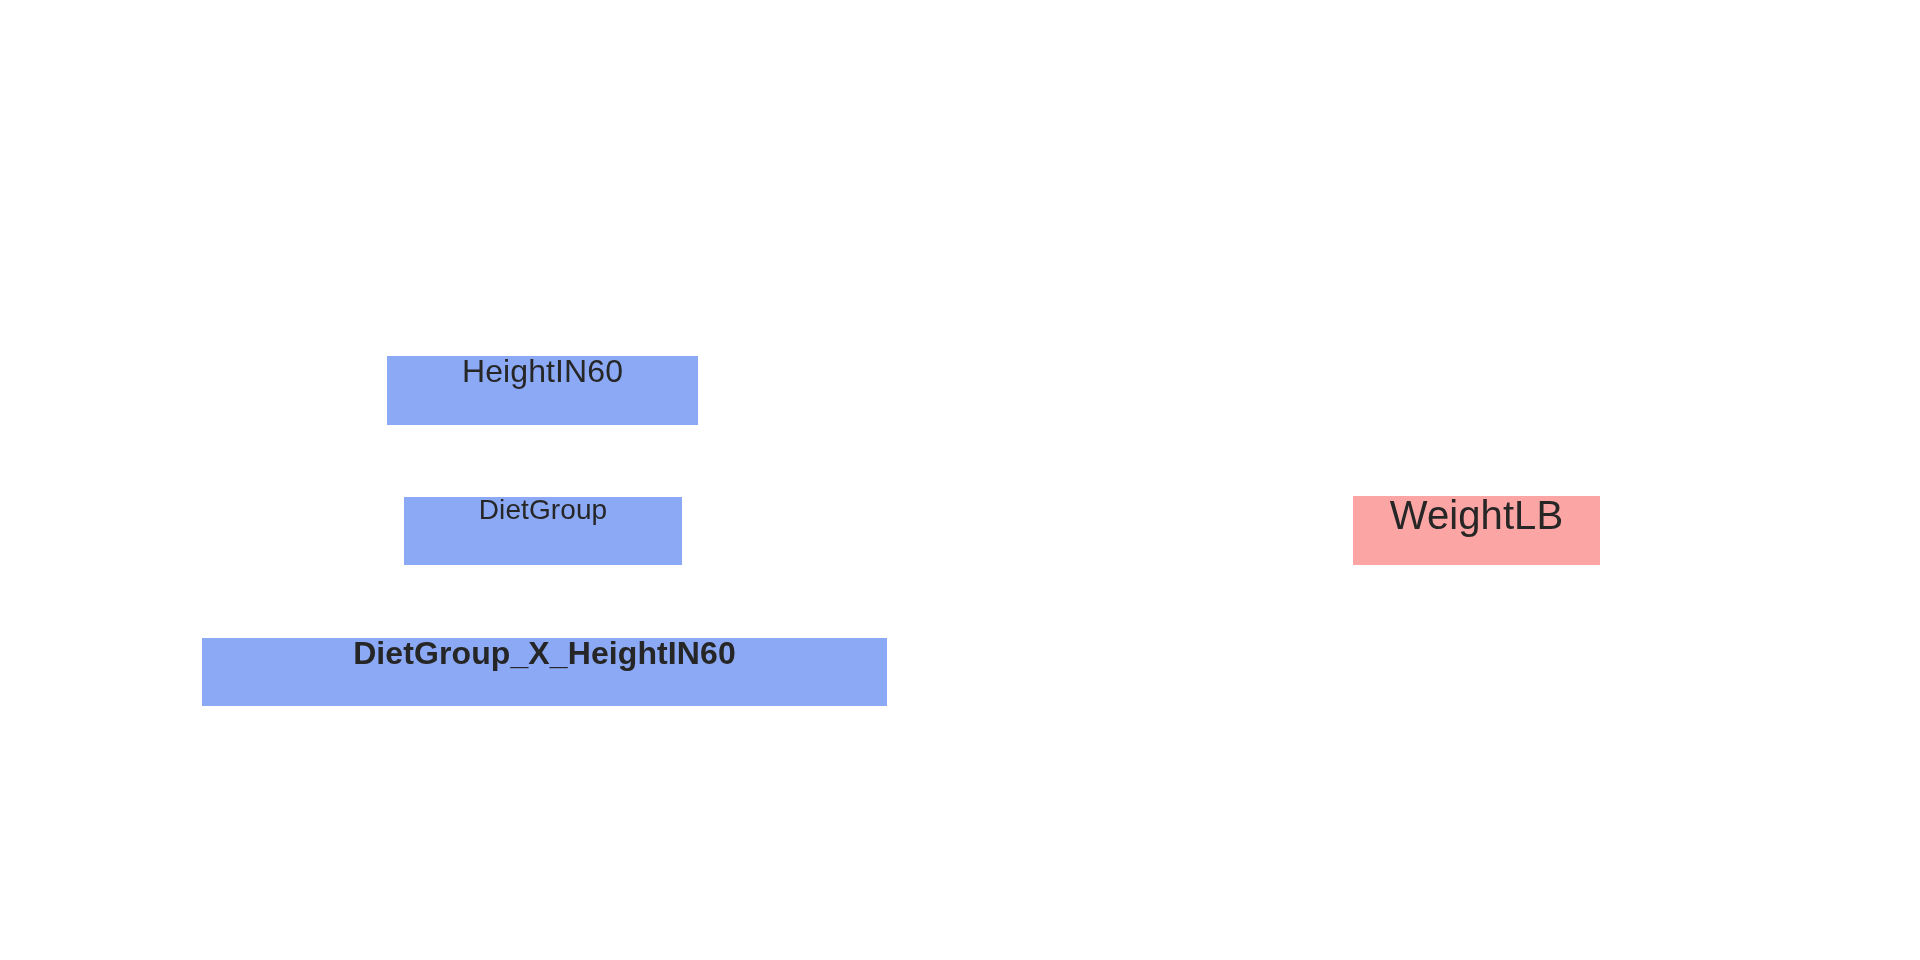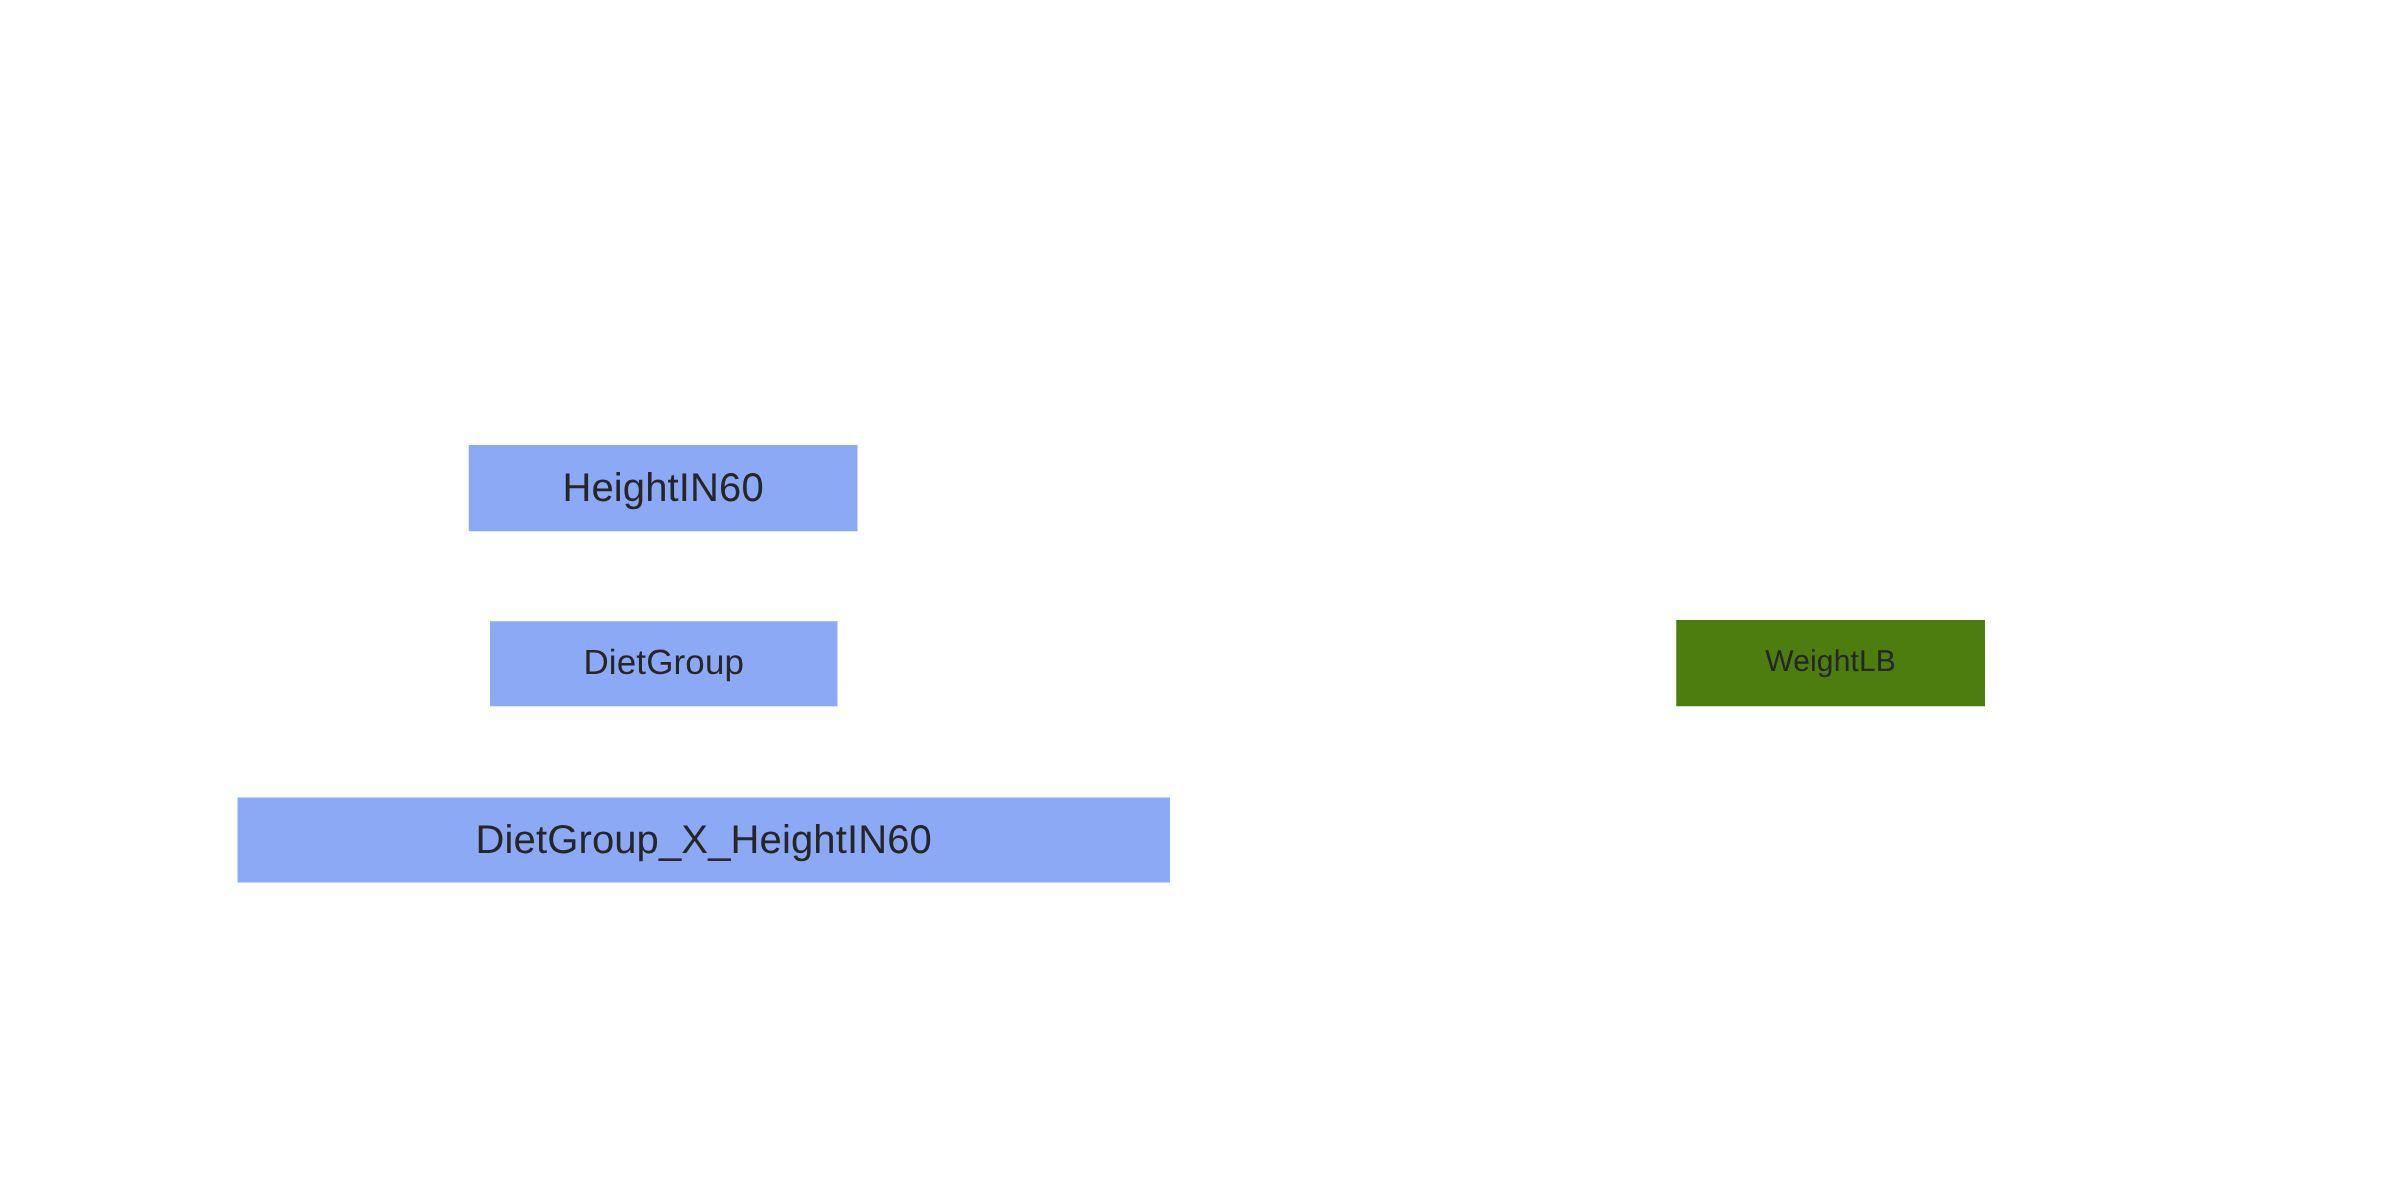--- a/index.html
+++ b/index.html
@@ -15,52 +15,53 @@
   }
   #diagram-canvas {
     position: relative;
     width: 1920px;
     height: 960px;
     background: #ffffff;
   }
   .node {
     position: absolute;
     display: flex;
-    align-items: center;
+    align-items: flex-start;
     justify-content: center;
     background: #8ca9f5;
     color: #262626;
     font-family: "Liberation Sans", sans-serif;
     font-size: 32px;
     font-weight: 400;
     line-height: 1;
     letter-spacing: 0.1px;
     white-space: nowrap;
     box-sizing: border-box;
+    margin-left: 12px;
     -webkit-font-smoothing: antialiased;
   }
   .node-label {
     display: block;
     transform: translateY(-1px);
   }
 </style>
 </head>
 <body style="background: rgb(255, 255, 255);">
 
 <div id="diagram-canvas" style="width: 1920px; height: 960px; background: rgb(255, 255, 255);">
 
   <div class="node" id="node-0" style="left: 375px; top: 356px; width: 311px; height: 69px; background: rgb(140, 169, 245); color: rgb(38, 38, 38); font-size: 32px;">
     <span class="node-label">HeightIN60</span>
   </div>
 
   <div class="node" id="node-1" style="left: 392px; top: 497px; width: 278px; height: 68px; background: rgb(140, 169, 245); color: rgb(38, 38, 38); font-size: 28px;">
     <span class="node-label">DietGroup</span>
   </div>
 
-  <div class="node" id="node-2" style="left: 1341px; top: 496px; width: 247px; height: 69px; background: #4d7c0f; color: rgb(38, 38, 38); font-size: 24px;">
+  <div class="node" id="node-2" style="left: 1341px; top: 496px; width: 247px; height: 69px; background: #fca5a5; color: rgb(38, 38, 38); font-size: 40px;">
     <span class="node-label">WeightLB</span>
   </div>
 
-  <div class="node" id="node-3" style="left: 190px; top: 638px; width: 746px; height: 68px; background: rgb(140, 169, 245); color: rgb(38, 38, 38); font-size: 32px;">
+  <div class="node" id="node-3" style="left: 190px; top: 638px; width: 685px; height: 68px; background: rgb(140, 169, 245); color: rgb(38, 38, 38); font-size: 32px; font-weight: bold;">
     <span class="node-label">DietGroup_X_HeightIN60</span>
   </div>
 
 </div>
 
 </body></html>

